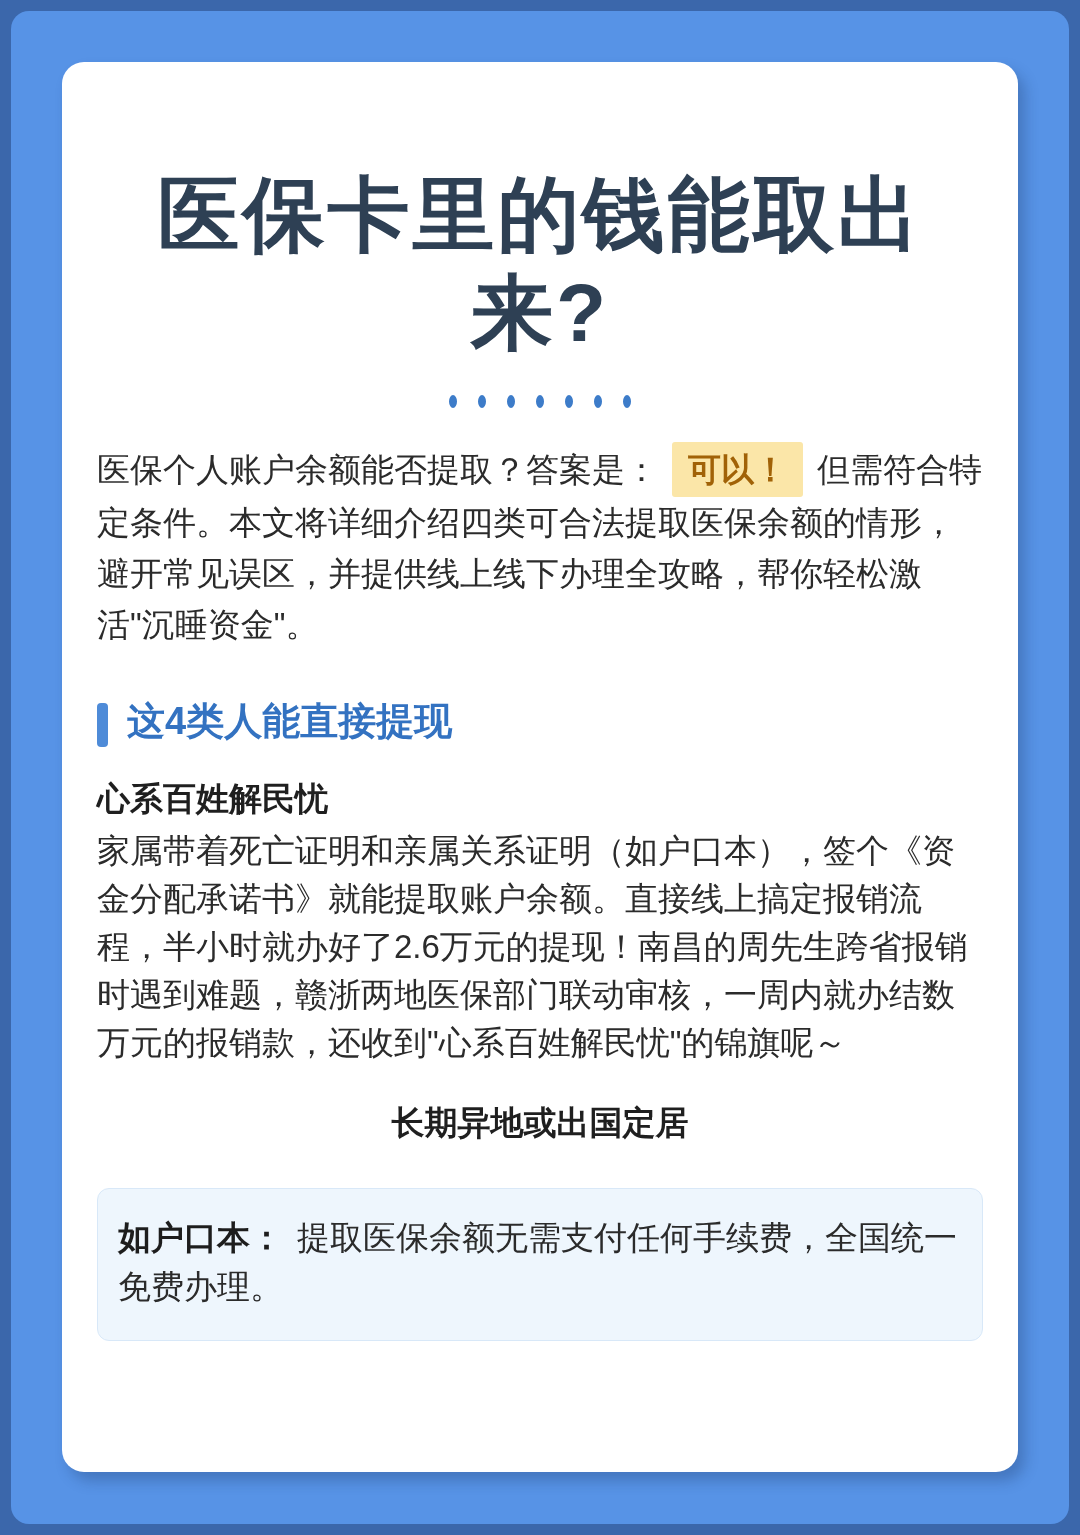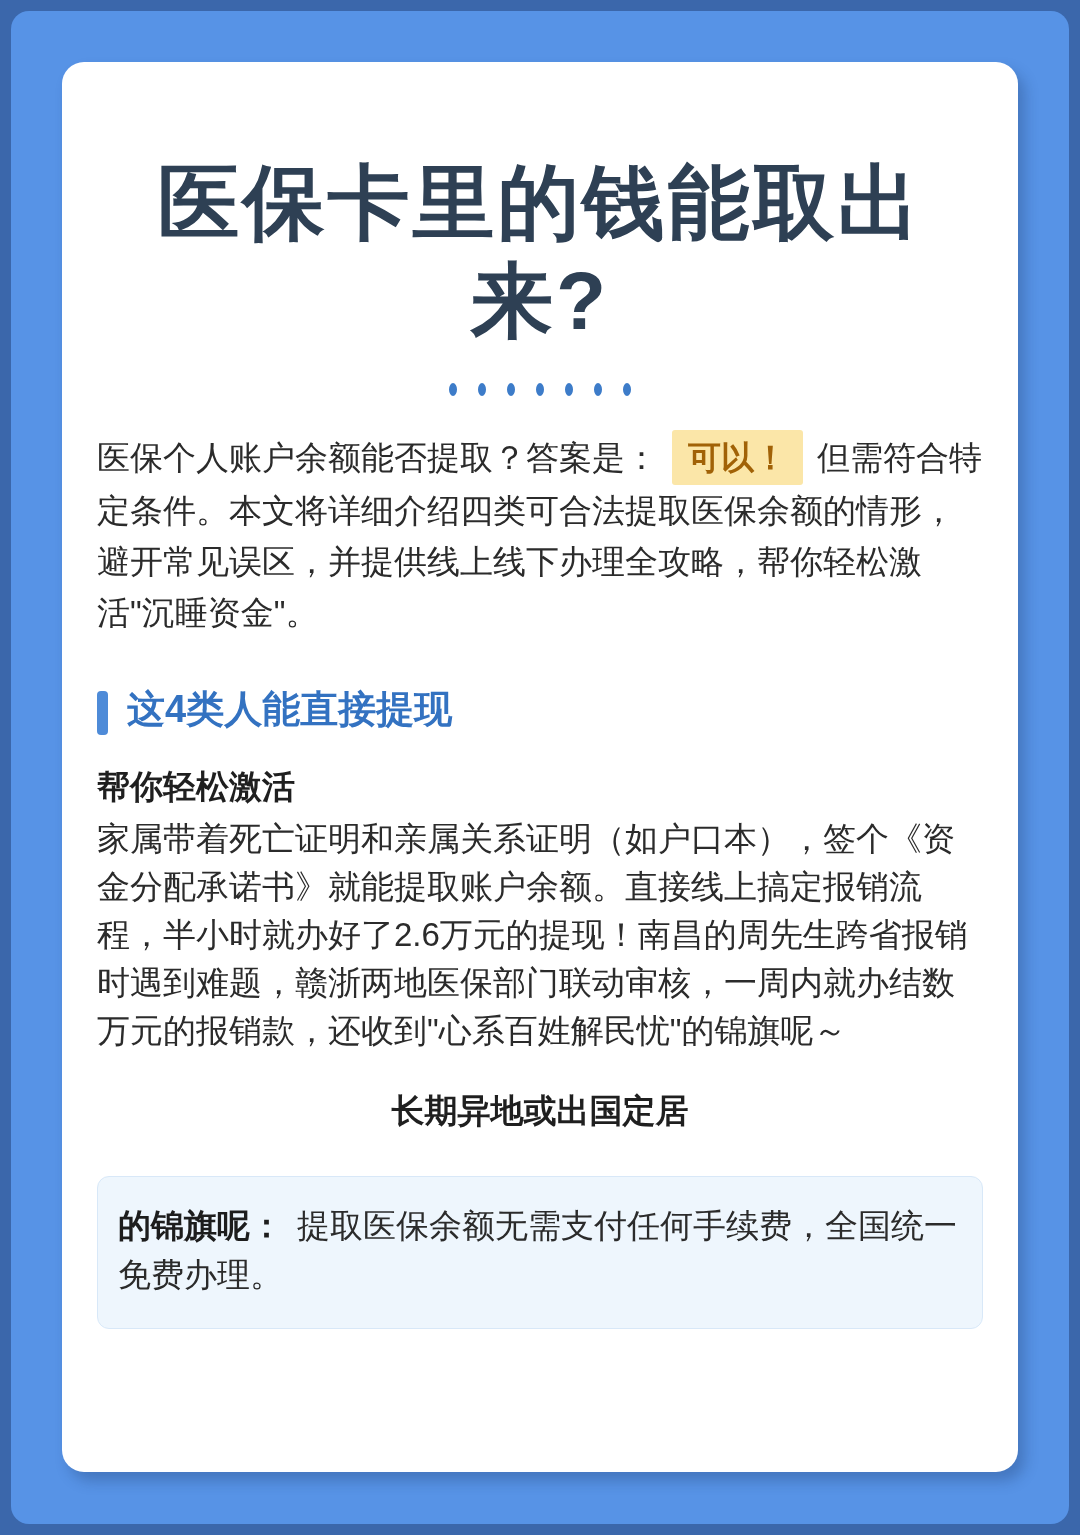--- a/index.html
+++ b/index.html
@@ -15,21 +15,21 @@
     inset: 11px;
     background: var(--inner_frame, #5793e6);
     border-radius: 18px;
   }
   .card {
     position: absolute;
     left: 62px; top: 62px; right: 62px; bottom: 63px;
     background: var(--card_bg, #ffffff);
     border-radius: 22px;
     box-shadow: 7px 9px 14px rgba(20, 45, 90, 0.28);
-    padding: 0 35px;
+    padding: 12px 35px;
     overflow: hidden;
   }
   .title {
     margin: 92px 20px 0;
     text-align: center;
     font-size: 82px;
     font-weight: 800;
     letter-spacing: 3px;
     line-height: 1.2;
     color: var(--title_text, #2e4054);
@@ -122,23 +122,23 @@
     </div>
 
   <p class="intro"><span>医保个人账户余额能否提取？答案是：</span><span class="hl">可以！</span><span>但需符合特定条件。本文将详细介绍四类可合法提取医保余额的情形，避开常见误区，并提供线上线下办理全攻略，帮你轻松激活"沉睡资金"。</span></p>
 
   <div class="section-header">
     <span class="accent-bar"></span>
     <span class="section-title">这4类人能直接提现</span>
   </div>
 
   <div class="subsection">
-    <h3 class="subhead">帮你轻松激活</h3>
+    <h3 class="subhead">心系百姓解民忧</h3>
     <p class="para">家属带着死亡证明和亲属关系证明（如户口本），签个《资金分配承诺书》就能提取账户余额。直接线上搞定报销流程，半小时就办好了2.6万元的提现！南昌的周先生跨省报销时遇到难题，赣浙两地医保部门联动审核，一周内就办结数万元的报销款，还收到"心系百姓解民忧"的锦旗呢～</p>
   </div>
 
   <div class="subsection">
     <h3 class="subhead">长期异地或出国定居</h3>
   </div>
 
-  <div class="tip-box"><span class="tip-label">的锦旗呢：</span><span>提取医保余额无需支付任何手续费，全国统一免费办理。</span></div>
+  <div class="tip-box"><span class="tip-label">如户口本：</span><span>提取医保余额无需支付任何手续费，全国统一免费办理。</span></div>
 
 </div>
 
 </body></html>

